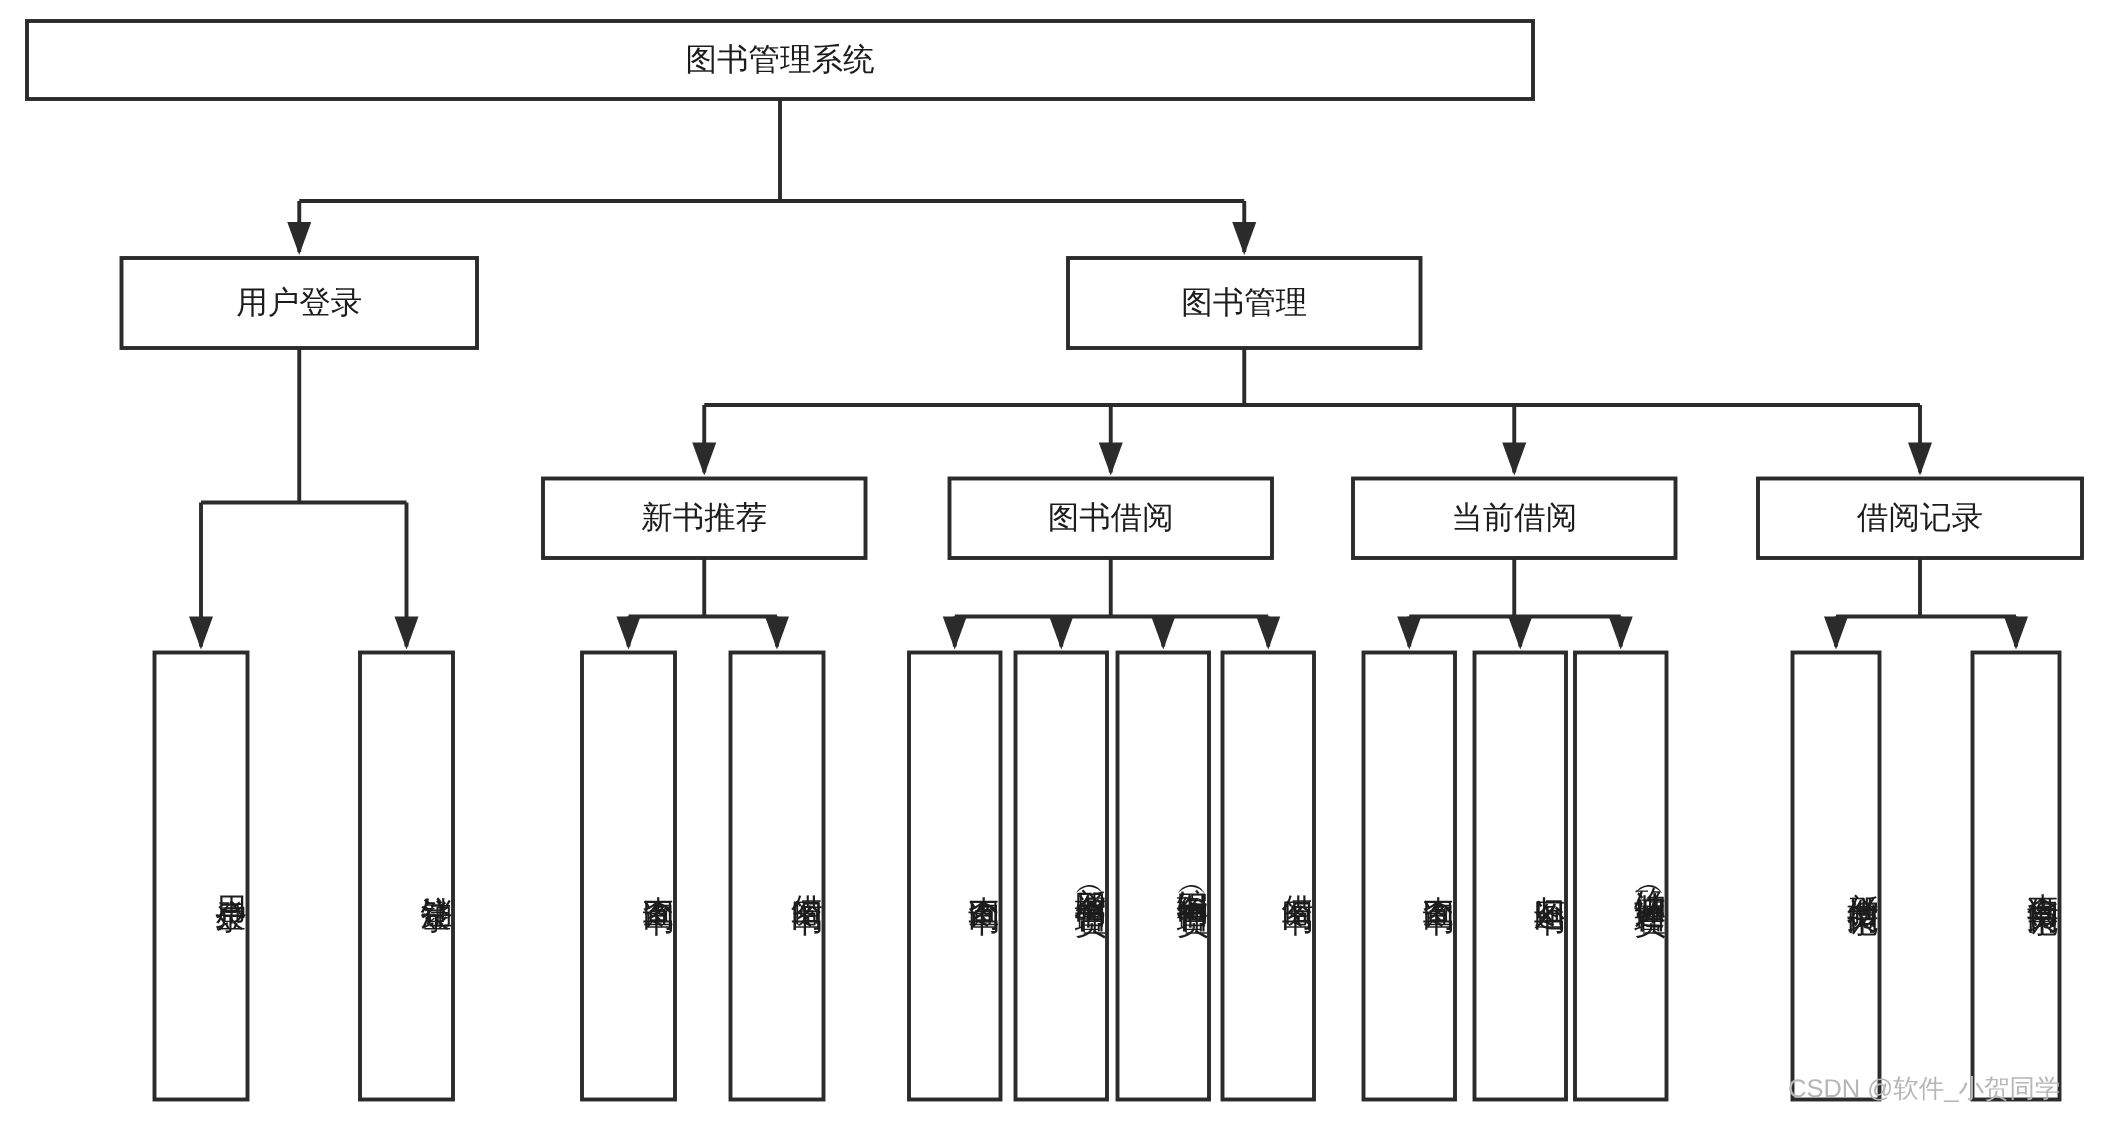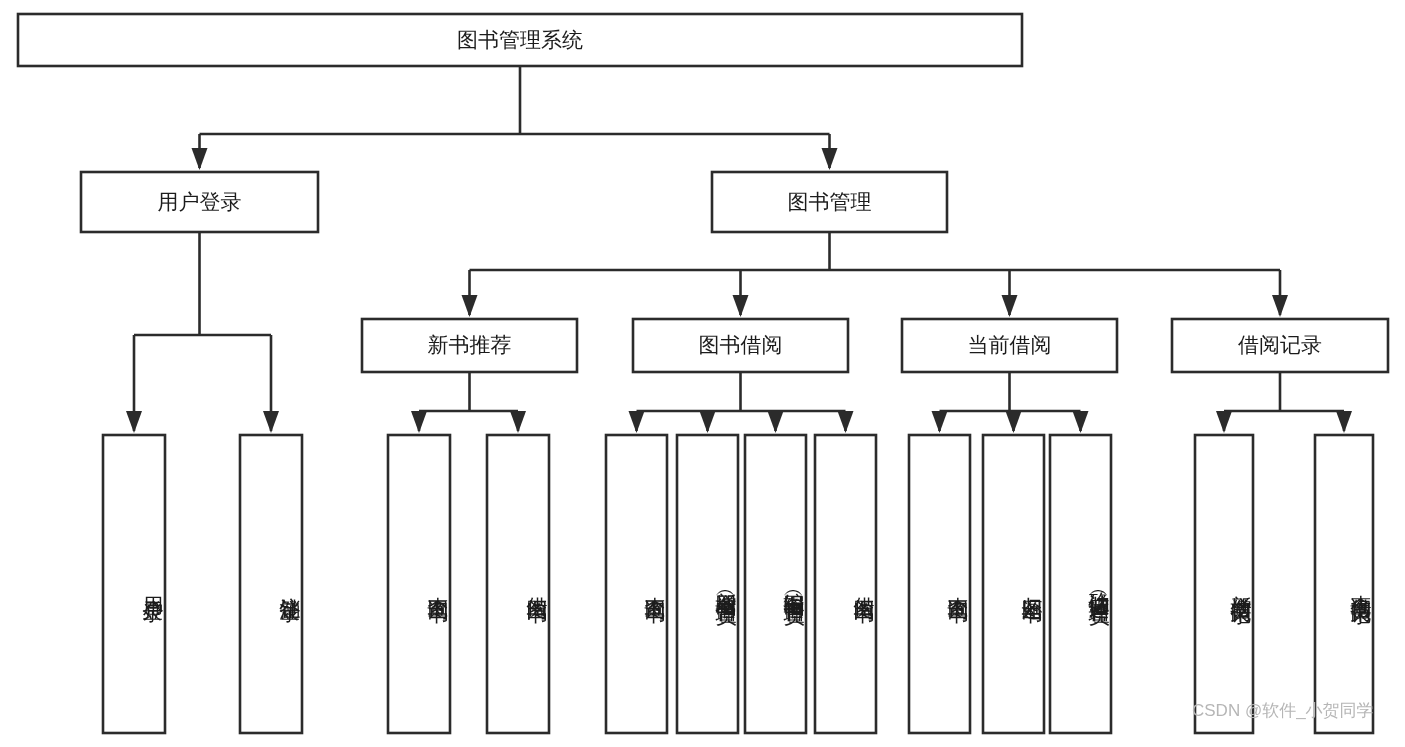--- a/index.html
+++ b/index.html
@@ -58,21 +58,21 @@
     line-height: 1.18;
     color: #1c1c1c;
     letter-spacing: 2px;
     text-align: center;
     white-space: nowrap;
     pointer-events: none;
   }
   .watermark {
     position: absolute;
     left: 1192px;
-    top: 699px;
+    top: 714px;
     font-family: "Liberation Sans", "DejaVu Sans", sans-serif;
     font-size: 17px;
     color: #b6b6b6;
     white-space: nowrap;
     user-select: none;
   }
 </style>
 </head>
 <body>
 

